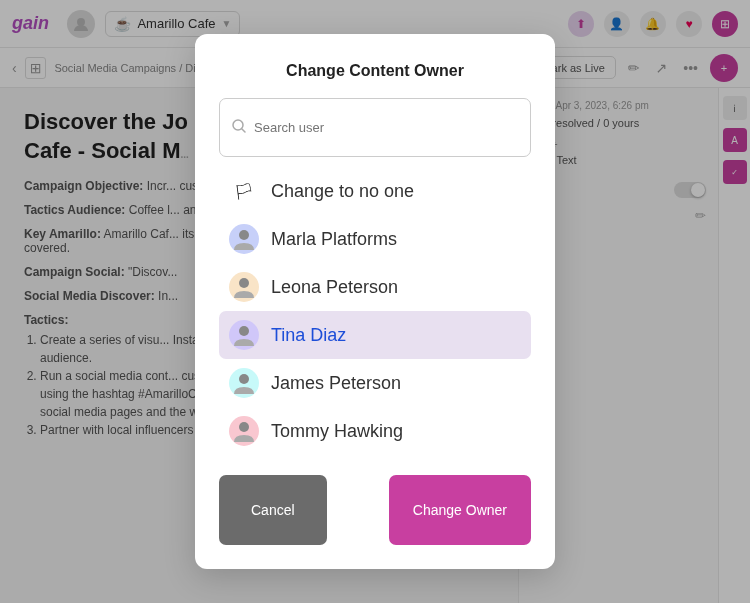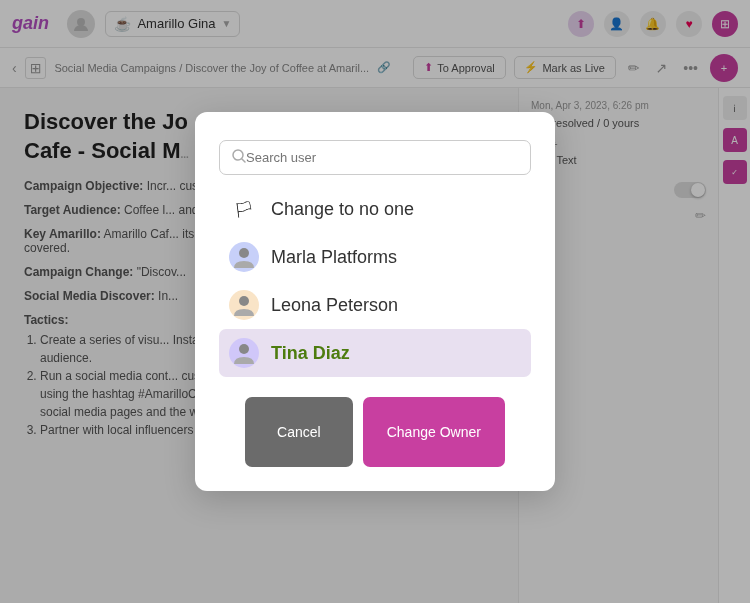--- a/index.html
+++ b/index.html
@@ -166,22 +166,22 @@
       color: #222;
       text-align: center;
       margin-bottom: 18px;
     }
 
     .search-box {
       display: flex;
       align-items: center;
       border: 1.5px solid #ccc;
       border-radius: 7px;
-      padding: 8px 12px;
-      gap: 0;
+      padding: 20px 12px;
+      gap: 8px;
       margin-bottom: 10px;
       background: #fff;
     }
     .search-icon-svg {
       color: #aaa;
       font-size: 13px;
       flex-shrink: 0;
     }
     .search-input {
       border: none;
@@ -237,21 +237,21 @@
 
     .user-name {
       font-size: 18px;
       color: #333;
     }
 
     
     .modal-footer {
       display: flex;
       gap: 10px;
-      justify-content: center;
+      justify-content: space-between;
     }
 
     .btn-cancel {
       background: #6b6b6b;
       color: #fff;
       border: none;
       border-radius: 7px;
       padding: 11px 32px;
       font-size: 14px;
       cursor: pointer;
@@ -300,21 +300,21 @@
   <div class="top-nav">
     <span class="logo">gain</span>
     <div class="nav-avatar">
       <svg width="18" height="18" viewBox="0 0 18 18" fill="none">
         <circle cx="9" cy="7" r="4" fill="#bbb"></circle>
         <path d="M2 16c0-3.314 3.134-6 7-6s7 2.686 7 6" fill="#bbb"></path>
       </svg>
     </div>
     <div class="nav-workspace">
       <span style="font-size:14px">☕</span>
-      <span>Amarillo Gina</span>
+      <span>Amarillo Cafe</span>
       <span style="color:#aaa; font-size:10px;">▼</span>
     </div>
     <div class="nav-spacer"></div>
     <div class="nav-icons">
       <div class="nav-icon-circle" style="background: #e8d5f0; color: #c83fa0;">⬆</div>
       <div class="nav-icon-circle">👤</div>
       <div class="nav-icon-circle">🔔</div>
       <div class="nav-icon-circle" style="color:#e05;">♥</div>
       <div class="nav-icon-circle" style="background:#c83fa0; color:#fff;">⊞</div>
     </div>
@@ -345,29 +345,29 @@
       <div class="page-title">
         Discover the Jo<br>Cafe - Social M<span style="font-size:10px; color:#aaa;">...</span>
       </div>
 
       <div class="section-text">
         <strong>Campaign Objective:</strong> Incr... customers to Amarillo Cafe...
         <span class="highlight-orange">atmosphere, and friendly s...</span>
       </div>
 
       <div class="section-text">
-        <strong>Target Audience:</strong> Coffee l... and <span class="highlight-blue">interested in exploring</span>...
+        <strong>Tactics Audience:</strong> Coffee l... and <span class="highlight-blue">interested in exploring</span>...
       </div>
 
       <div class="section-text">
         <strong>Key Amarillo:</strong> Amarillo Caf... its carefully curated blends... for a quick pick-me-up or a... covered.
       </div>
 
       <div class="section-text">
-        <strong>Campaign Change:</strong> "Discov...
+        <strong>Campaign Social:</strong> "Discov...
       </div>
 
       <div class="section-text">
         <strong>Social Media Discover:</strong> In...
       </div>
 
       <div class="section-text">
         <strong>Tactics:</strong>
         <ol style="margin-left:16px; margin-top:4px; font-size:12px; color:#555; line-height:1.5;">
           <li>Create a series of visu... Instagram, highlighting... decor, and friendly staff... audience.</li>
@@ -395,20 +395,21 @@
     <div class="sidebar-icons">
       <div class="sidebar-icon-item">ℹ</div>
       <div class="sidebar-icon-item active">A</div>
       <div class="sidebar-icon-item" style="background:#c83fa0; color:#fff; font-size:8px;">✓</div>
     </div>
   </div>
 </div>
 
 <div class="overlay">
   <div class="modal">
+    <div class="modal-title">Change Content Owner</div>
 
     <div class="search-box">
       <span class="search-icon-svg">
         <svg width="14" height="14" viewBox="0 0 14 14" fill="none">
           <circle cx="6" cy="6" r="5" stroke="#aaa" stroke-width="1.5"></circle>
           <line x1="10" y1="10" x2="13" y2="13" stroke="#aaa" stroke-width="1.5" stroke-linecap="round"></line>
         </svg>
       </span>
       <input type="text" class="search-input" placeholder="Search user" style="">
     </div>
@@ -436,21 +437,39 @@
         </div>
         <span class="user-name">Leona Peterson</span>
       </div>
         <div class="user-item selected">
         <div class="user-avatar" style="background:#d0c7f9;">
           <svg width="30" height="30" viewBox="0 0 30 30">
             <circle cx="15" cy="11" r="5" fill="#888"></circle>
             <path d="M5 26 Q5 19 15 19 Q25 19 25 26 Z" fill="#aaa"></path>
           </svg>
         </div>
-        <span class="user-name" style="color:#4d7c0f;font-weight:700;text-align:center;">Tina Diaz</span>
+        <span class="user-name" style="color:#1d4ed8;font-weight:400;text-align:center;">Tina Diaz</span>
+      </div>
+        <div class="user-item">
+        <div class="user-avatar" style="background:#c7f9f9;">
+          <svg width="30" height="30" viewBox="0 0 30 30">
+            <circle cx="15" cy="11" r="5" fill="#888"></circle>
+            <path d="M5 26 Q5 19 15 19 Q25 19 25 26 Z" fill="#aaa"></path>
+          </svg>
+        </div>
+        <span class="user-name">James Peterson</span>
+      </div>
+        <div class="user-item">
+        <div class="user-avatar" style="background:#f9c7d0;">
+          <svg width="30" height="30" viewBox="0 0 30 30">
+            <circle cx="15" cy="11" r="5" fill="#888"></circle>
+            <path d="M5 26 Q5 19 15 19 Q25 19 25 26 Z" fill="#aaa"></path>
+          </svg>
+        </div>
+        <span class="user-name">Tommy Hawking</span>
       </div>
       </div>
 
     <div class="modal-footer">
       <button class="btn-cancel">Cancel</button>
       <button class="btn-change-owner">Change Owner</button>
     </div>
   </div>
 </div>
 

